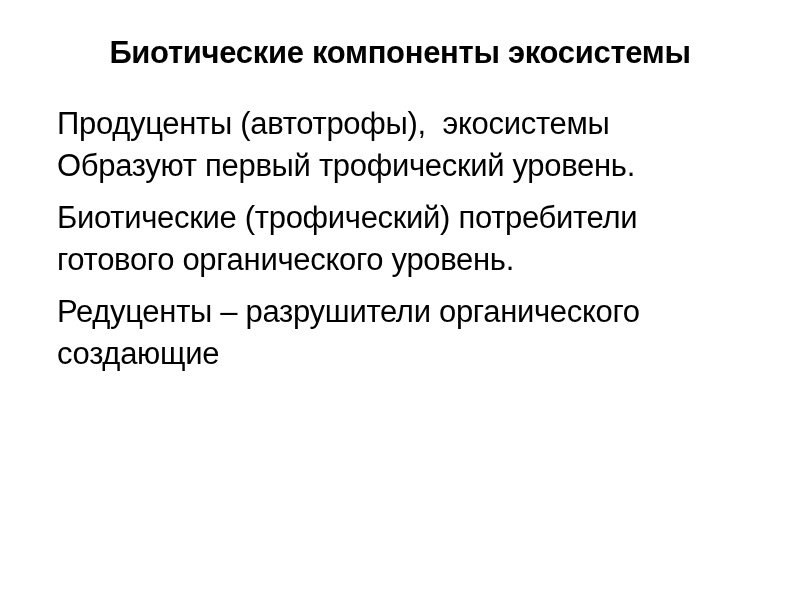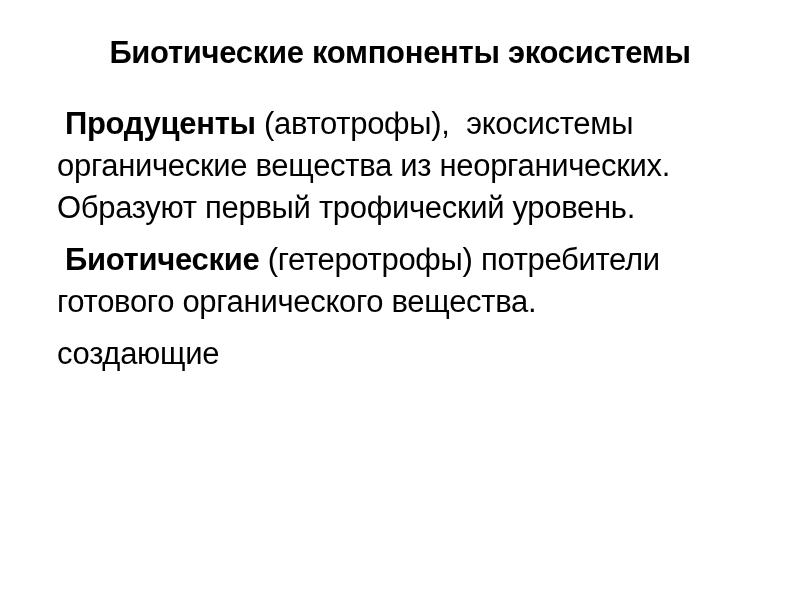--- a/index.html
+++ b/index.html
@@ -34,36 +34,35 @@
   .paragraph {
     margin: 0 0 10px 0;
   }
   .line {
     font-size: 31px;
     line-height: 42px;
     letter-spacing: -0.3px;
     white-space: pre;
   }
   .term {
-    font-weight: 700;
-    margin-left: 8px;
+    font-weight: 400;
   }
 </style>
 </head>
 <body>
 
 <div class="slide">
   <h1 class="title">Биотические компоненты экосистемы</h1>
   <div class="body-text" id="paragraphs-container">
       <div class="paragraph">
         <div class="line"><span class="term">Продуценты</span><span> (автотрофы),  экосистемы</span></div>
-        <div class="line">органические вещества из неорганических.</div>
         <div class="line">Образуют первый трофический уровень.</div>
       </div>
       <div class="paragraph">
-        <div class="line"><span class="term">Биотические</span><span> (гетеротрофы) потребители</span></div>
-        <div class="line">готового органического вещества.</div>
+        <div class="line"><span class="term">Биотические</span><span> (трофический) потребители</span></div>
+        <div class="line">готового органического уровень.</div>
       </div>
       <div class="paragraph">
+        <div class="line"><span class="term">Редуценты</span><span> – разрушители органического</span></div>
         <div class="line">создающие</div>
       </div>
     </div>
 </div>
 
 </body></html>

